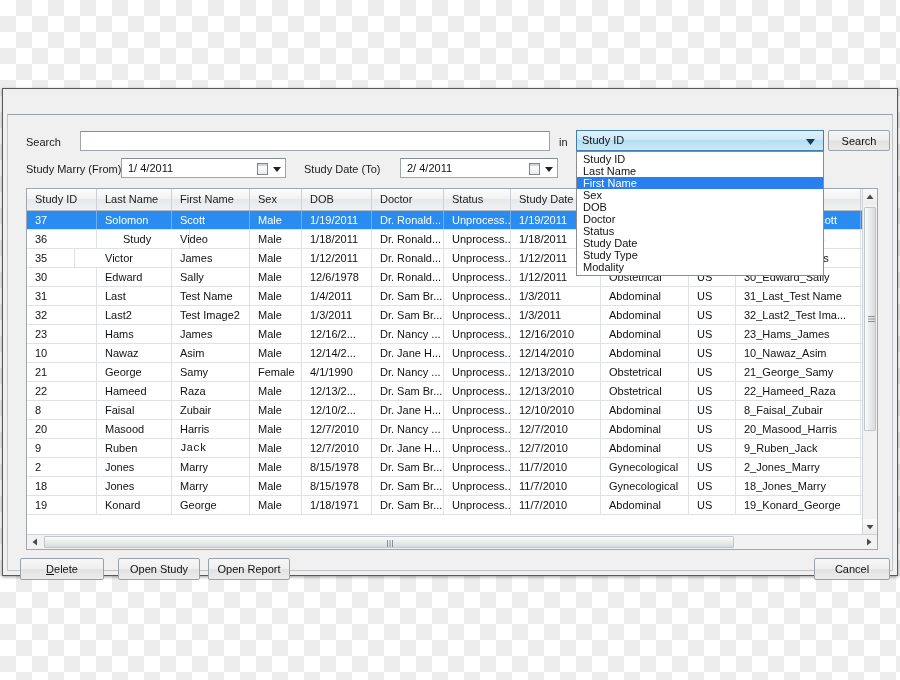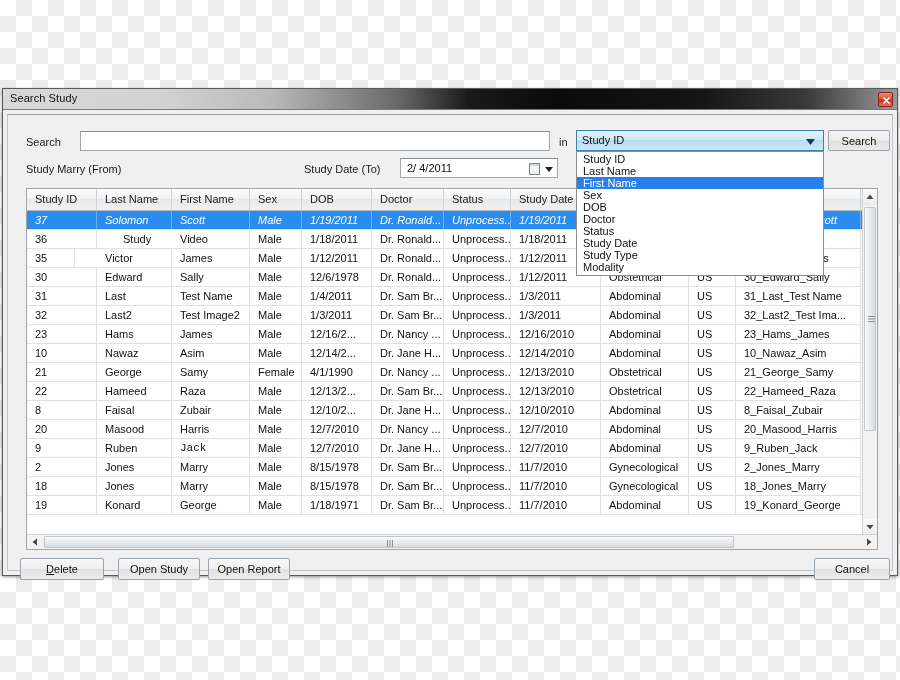--- a/index.html
+++ b/index.html
@@ -185,21 +185,21 @@
   .row { position: relative; height: 19px; border-bottom: 1px solid #dfe2e5; }
   .row.sel { background: #2a8bf0; }
   .cell {
     position: absolute; top: 0; height: 18px; line-height: 18px;
     font-size: 11px; color: #111;
     border-right: 1px solid #dfe2e5;
     padding-left: 8px;
     white-space: nowrap;
     overflow: hidden;
   }
-  .row.sel .cell { color: #ffffff; border-right-color: #6fb0f5; font-style: italic; }
+  .row.sel .cell { color: #ffffff; border-right-color: #6fb0f5; }
 
   
   #vscroll {
     position: absolute; right: 0; top: 0; width: 15px; height: 346px;
     background: #f2f2f2; border-left: 1px solid #d0d4d8;
     cursor: pointer;
   }
   .sb-arrow {
     position: absolute; left: 0; width: 14px; height: 16px;
     background: linear-gradient(to bottom, #fafafa, #ececec);
@@ -249,45 +249,44 @@
   #btn-cancel { left: 806px; width: 76px; }
   .accel { text-decoration: underline; }
 </style>
 </head>
 <body>
 
 <div id="backdrop"></div>
 
 <div id="window">
 
-  <div id="titlebar">
-    <div id="title-text">Search Study</div>
-    <div id="close-btn">
-      <svg width="11" height="11" viewBox="0 0 11 11">
-        <path d="M2.5 2.5 L8.5 8.5 M8.5 2.5 L2.5 8.5" stroke="#ffffff" stroke-width="1.6" fill="none"></path>
-      </svg>
-    </div>
-  </div>
 
   <div id="client">
 
     <div class="lbl" id="search-label">Search</div>
     <input id="search-input" type="text" placeholder="" style="">
     <div class="lbl" id="in-label">in</div>
 
     <div id="combo">
       <div id="combo-text">Study ID</div>
       <svg id="combo-arrow" width="9" height="6" viewBox="0 0 9 6">
         <path d="M0 0 L9 0 L4.5 6 Z" fill="#15395b"></path>
       </svg>
     </div>
 
     <button id="search-btn">Search</button>
 
     <div class="lbl" id="from-label">Study Marry (From)</div>
+    <div class="datebox" id="from-box">
+      <div class="date-val">1/  4/2011</div>
+      <div class="cal-ico"></div>
+      <svg class="dd-caret" width="8" height="5" viewBox="0 0 8 5">
+        <path d="M0 0 L8 0 L4 5 Z" fill="#222"></path>
+      </svg>
+    </div>
 
     <div class="lbl" id="to-label">Study Date (To)</div>
     <div class="datebox" id="to-box">
       <div class="date-val">2/  4/2011</div>
       <div class="cal-ico"></div>
       <svg class="dd-caret" width="8" height="5" viewBox="0 0 8 5">
         <path d="M0 0 L8 0 L4 5 Z" fill="#222"></path>
       </svg>
     </div>
 

